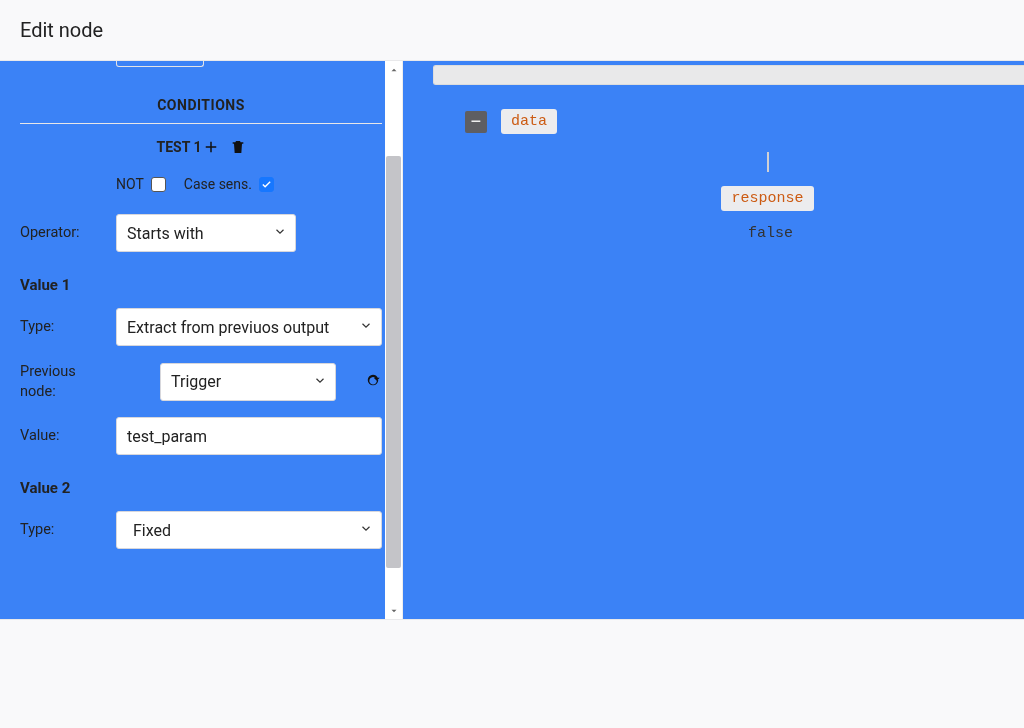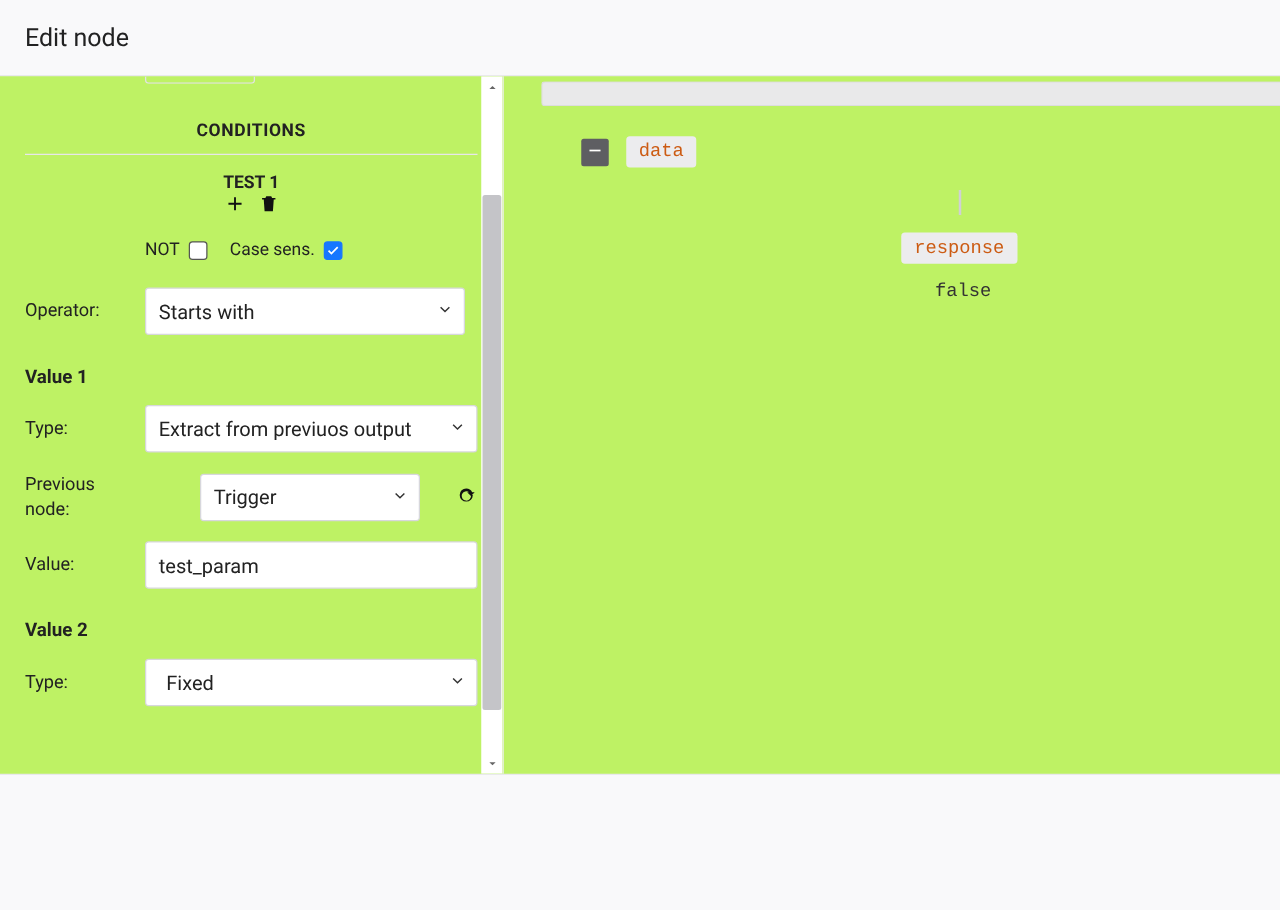--- a/index.html
+++ b/index.html
@@ -19,21 +19,21 @@
     padding: 18px 0 18px 20px;
     font-size: 20px;
     font-weight: 400;
     color: #222;
   }
   .panels {
     display: flex;
     height: 560px;
     border-top: 1px solid #e9e9eb;
     border-bottom: 1px solid #e9e9eb;
-    background: #bef264;
+    background: #3b82f6;
   }
   .left {
     width: 403px;
     position: relative;
     border-right: 1px solid #eee;
     overflow: hidden;
   }
   .left-inner {
     padding: 0 20px 20px 20px;
   }
@@ -43,21 +43,20 @@
     font-weight: 700;
     letter-spacing: 0.5px;
     padding: 30px 0 10px 0;
     border-bottom: 1px solid #e7e7e9;
   }
   .test-row {
     display: flex;
     align-items: center;
     justify-content: center;
     padding: 14px 0 14px 0;
-    flex-direction: column;
   }
   .test-row .label { font-weight: 700; font-size: 14px; }
   .test-actions { display: flex; gap: 10px; align-items: center; }
   .icon-btn { cursor: pointer; display: inline-flex; align-items: center; justify-content: center; }
 
   .not-case-row {
     display: flex;
     align-items: center;
     gap: 18px;
     padding: 6px 0 14px 96px;
@@ -107,21 +106,21 @@
     padding: 0 10px;
     display: flex;
     align-items: center;
     color: #222;
     position: relative;
   }
   .select .sel-text { flex: 1; white-space: nowrap; overflow: hidden; text-overflow: clip; }
   .select .chev {
     position: absolute; right: 8px; top: 50%; transform: translateY(-50%);
   }
-  .w-operator { width: 256px; }
+  .w-operator { width: 180px; }
   .w-type { width: 271px; }
   .w-prev { width: 225px; margin-left: 44px; }
   .w-datatype { width: 113px; }
   .w-value { width: 271px; }
   .w-type2 { width: 271px; padding-left: 16px; }
 
   .refresh-icon { margin-left: 12px; cursor:pointer; }
 
   
   .scrollbar {

